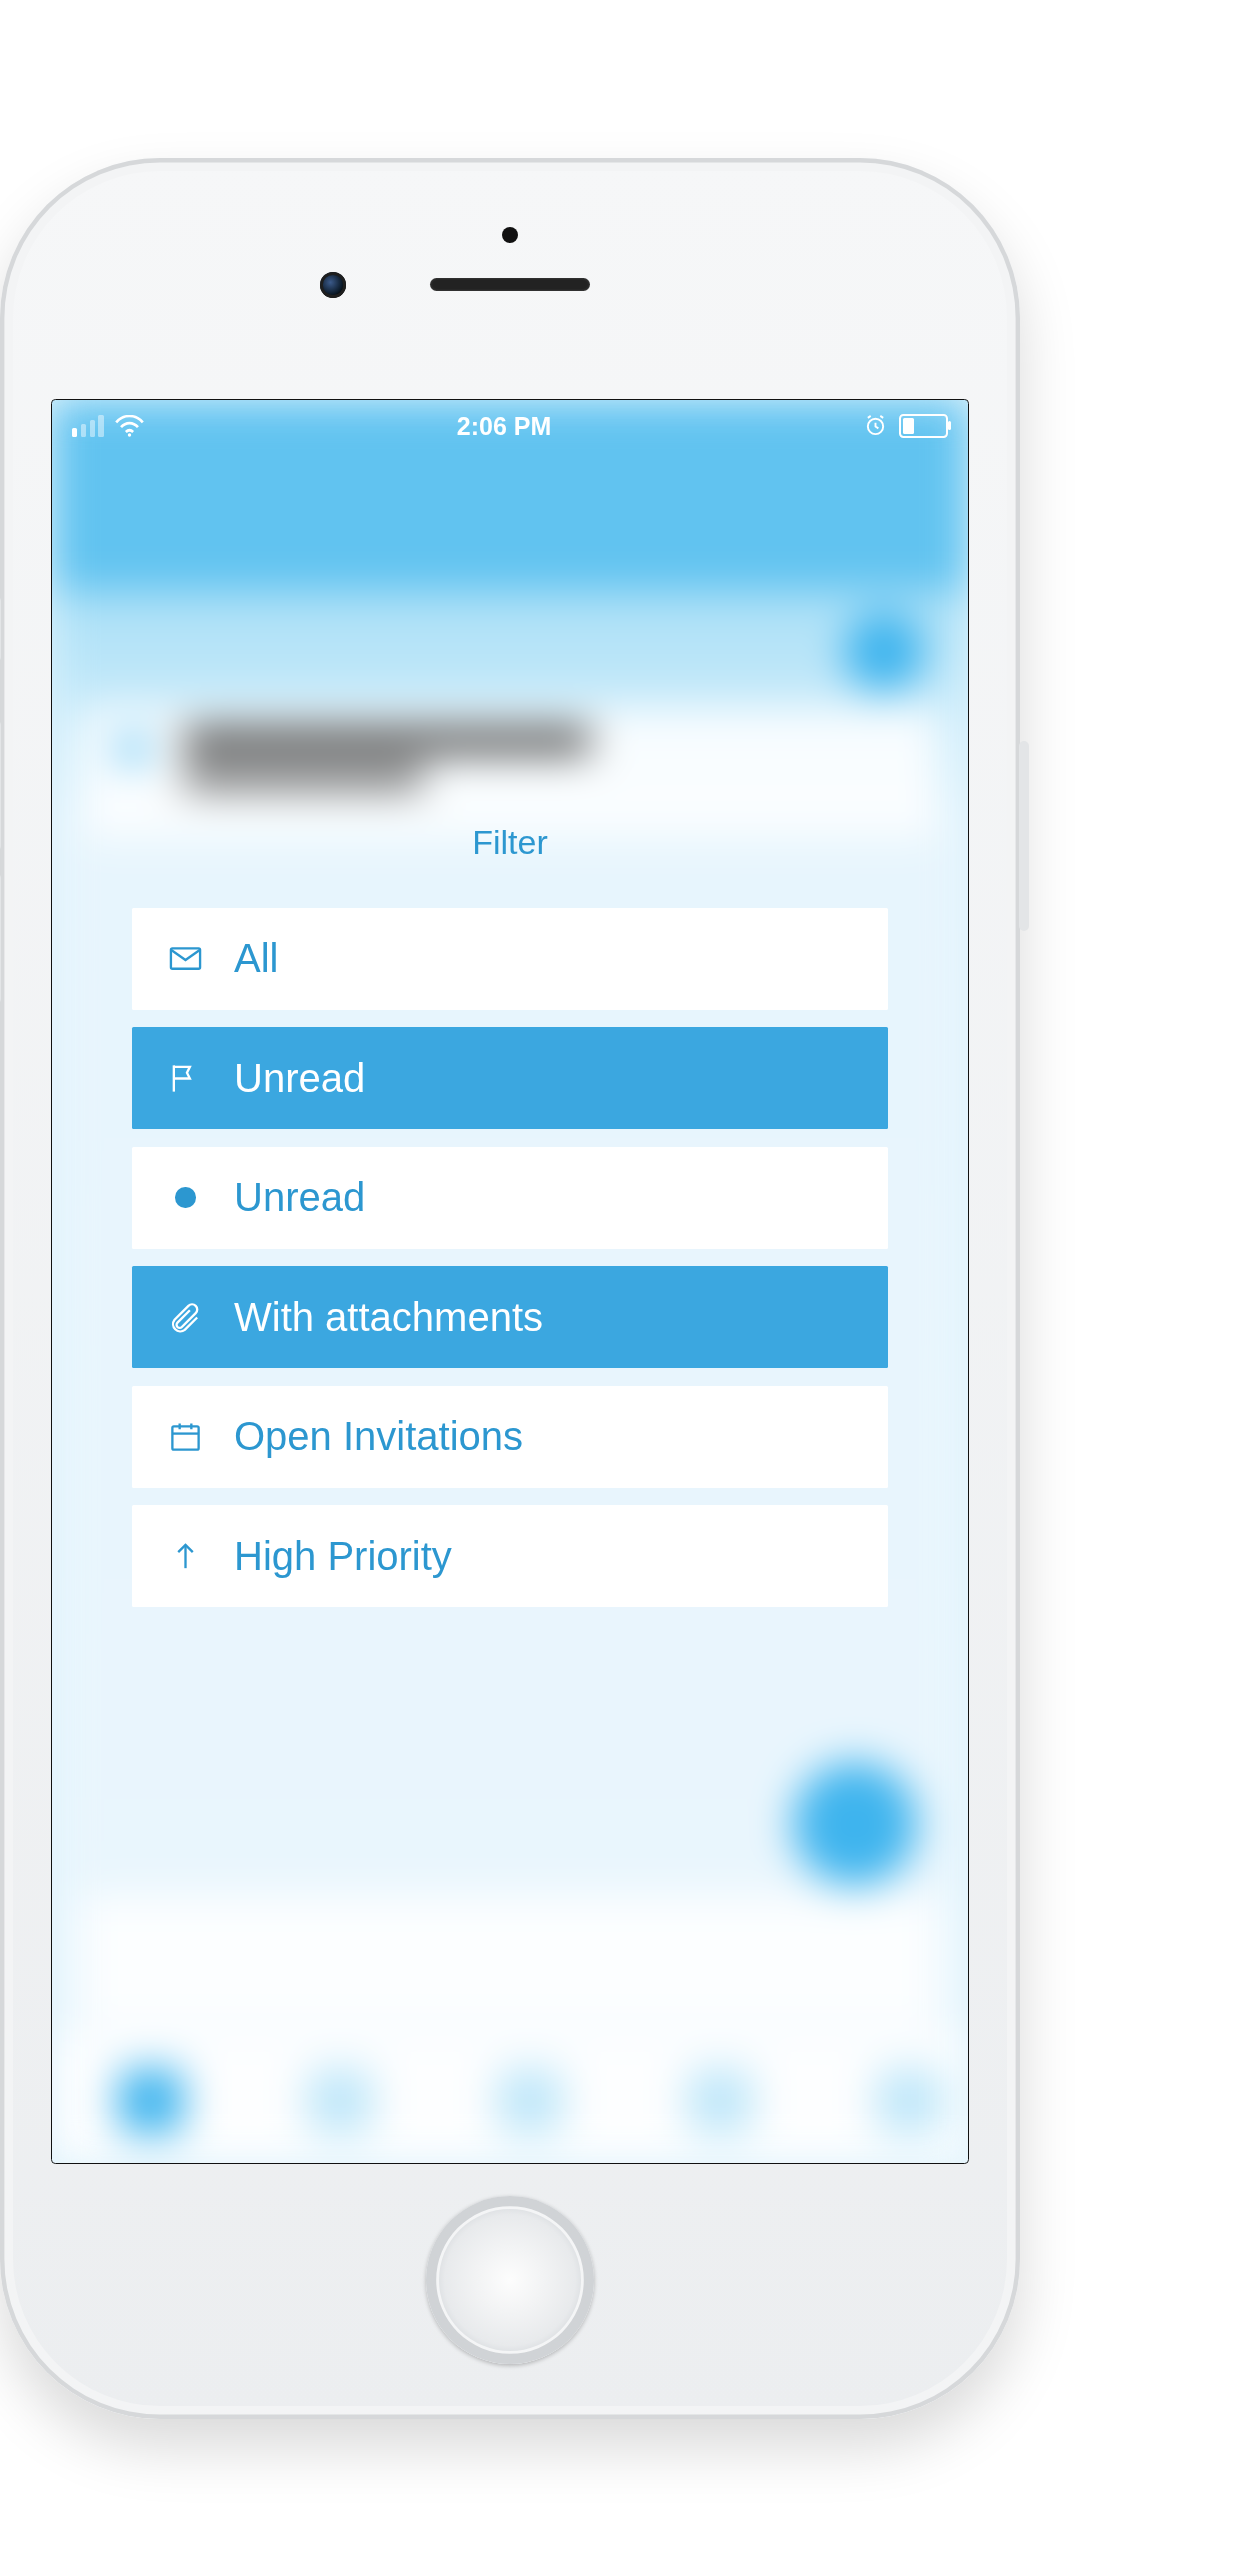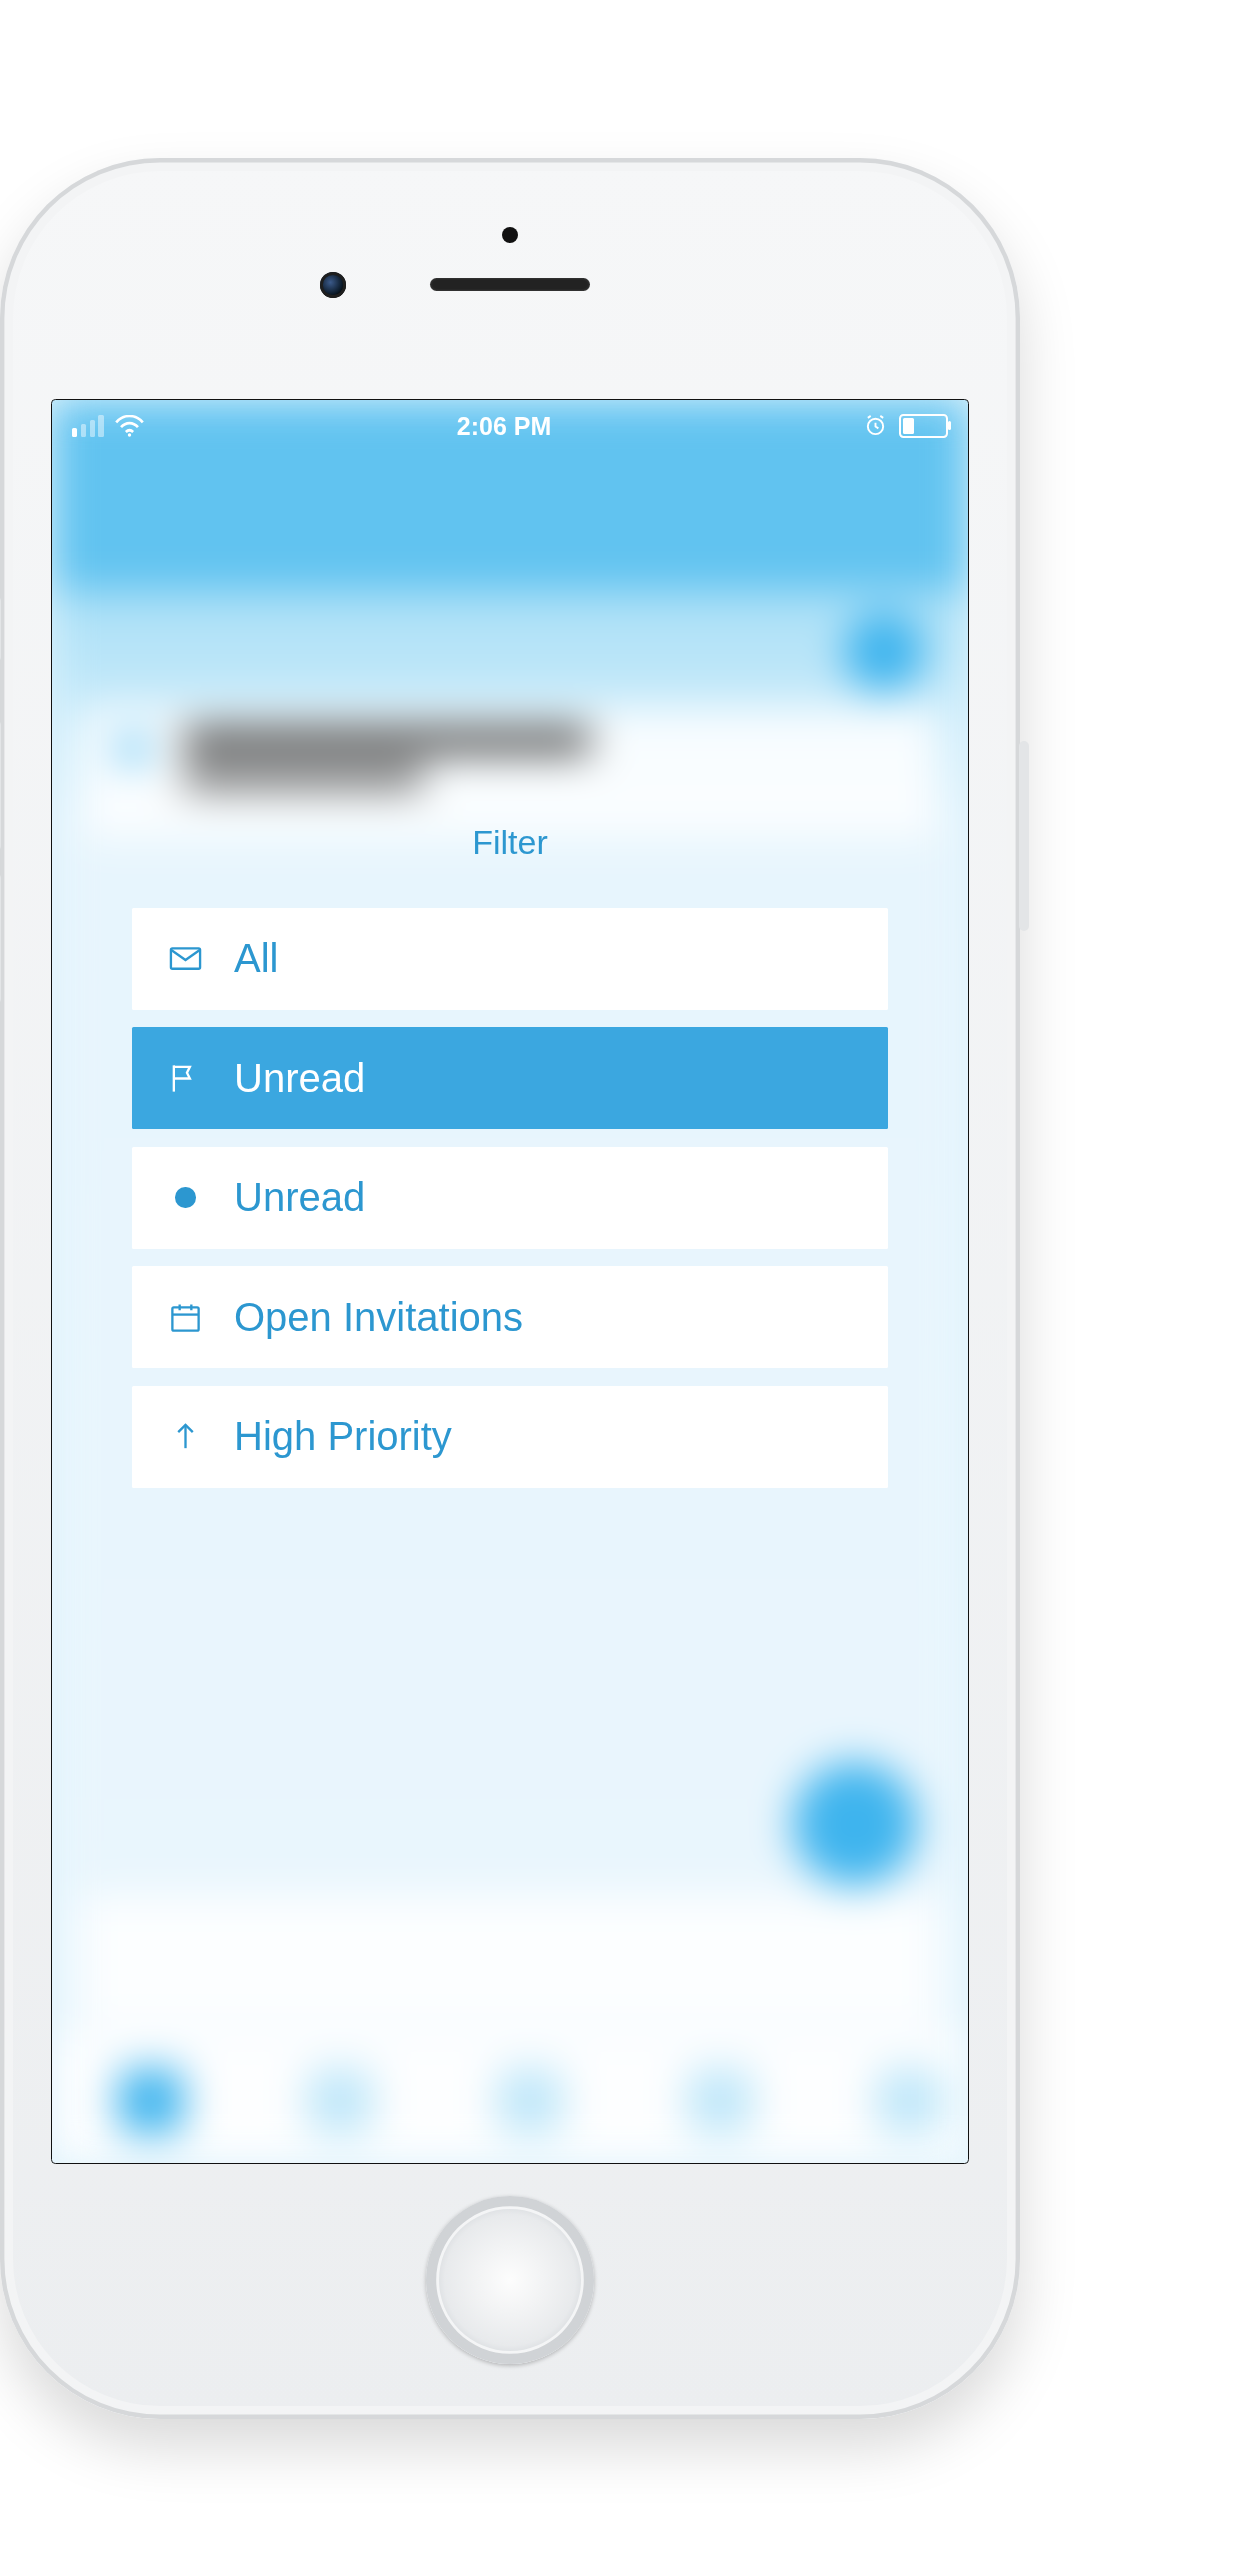--- a/index.html
+++ b/index.html
@@ -226,20 +226,28 @@
           <span>Unread</span>
         </div>
 
         <div class="filter-item">
           <span class="icn">
             <span class="unread-dot"></span>
           </span>
           <span>Unread</span>
         </div>
 
+        <div class="filter-item selected">
+          <span class="icn">
+            <svg viewBox="0 0 24 24" width="35" height="35" fill="none" stroke-width="1.6">
+              <path d="M20 12l-8.5 8.5a5 5 0 01-7-7L14 4a3.5 3.5 0 015 5l-9.5 9.5a2 2 0 01-3-3L15 7"></path>
+            </svg>
+          </span>
+          <span>With attachments</span>
+        </div>
 
         <div class="filter-item">
           <span class="icn">
             <svg viewBox="0 0 24 24" width="35" height="35" fill="none" stroke-width="1.6">
               <rect x="3" y="5" width="18" height="16" rx="1"></rect>
               <path d="M3 10h18"></path>
               <path d="M8 3v4M16 3v4"></path>
             </svg>
           </span>
           <span>Open Invitations</span>

